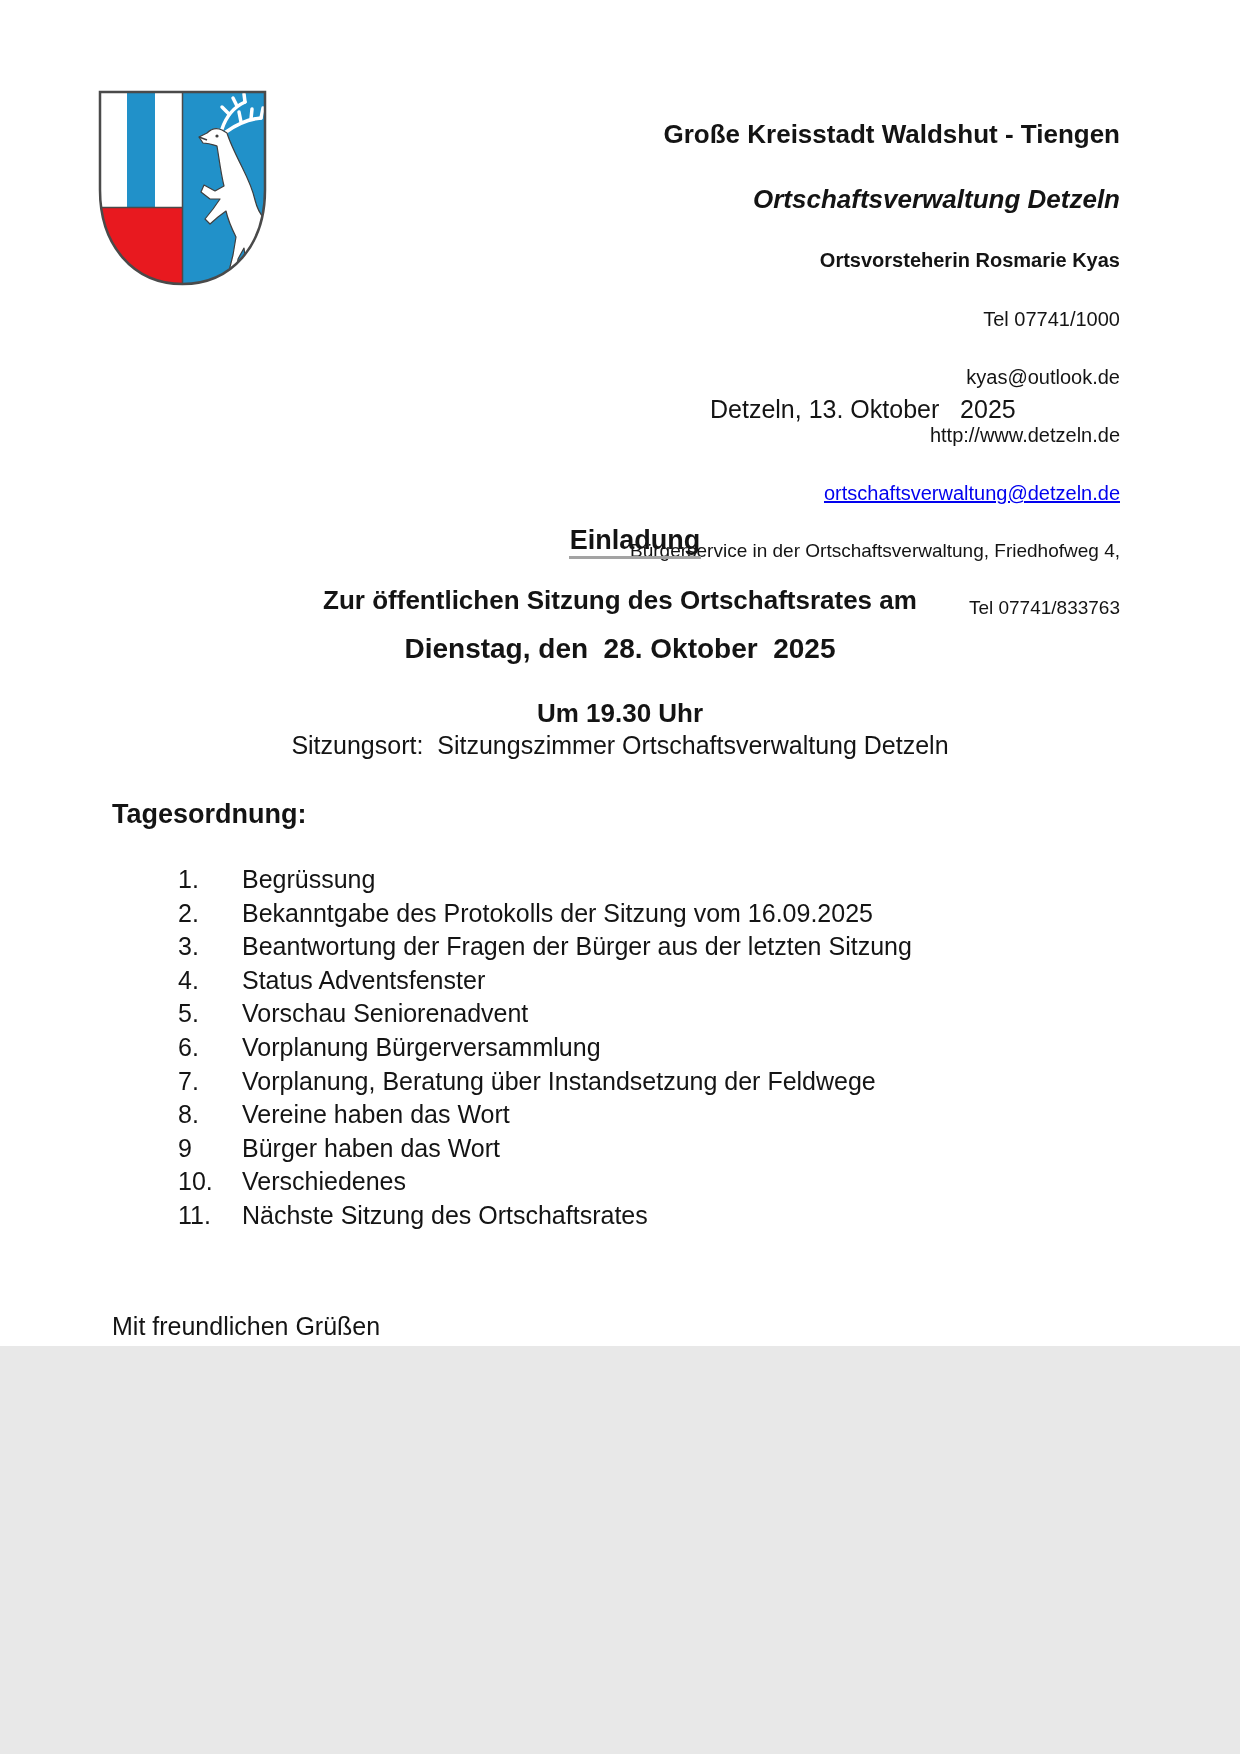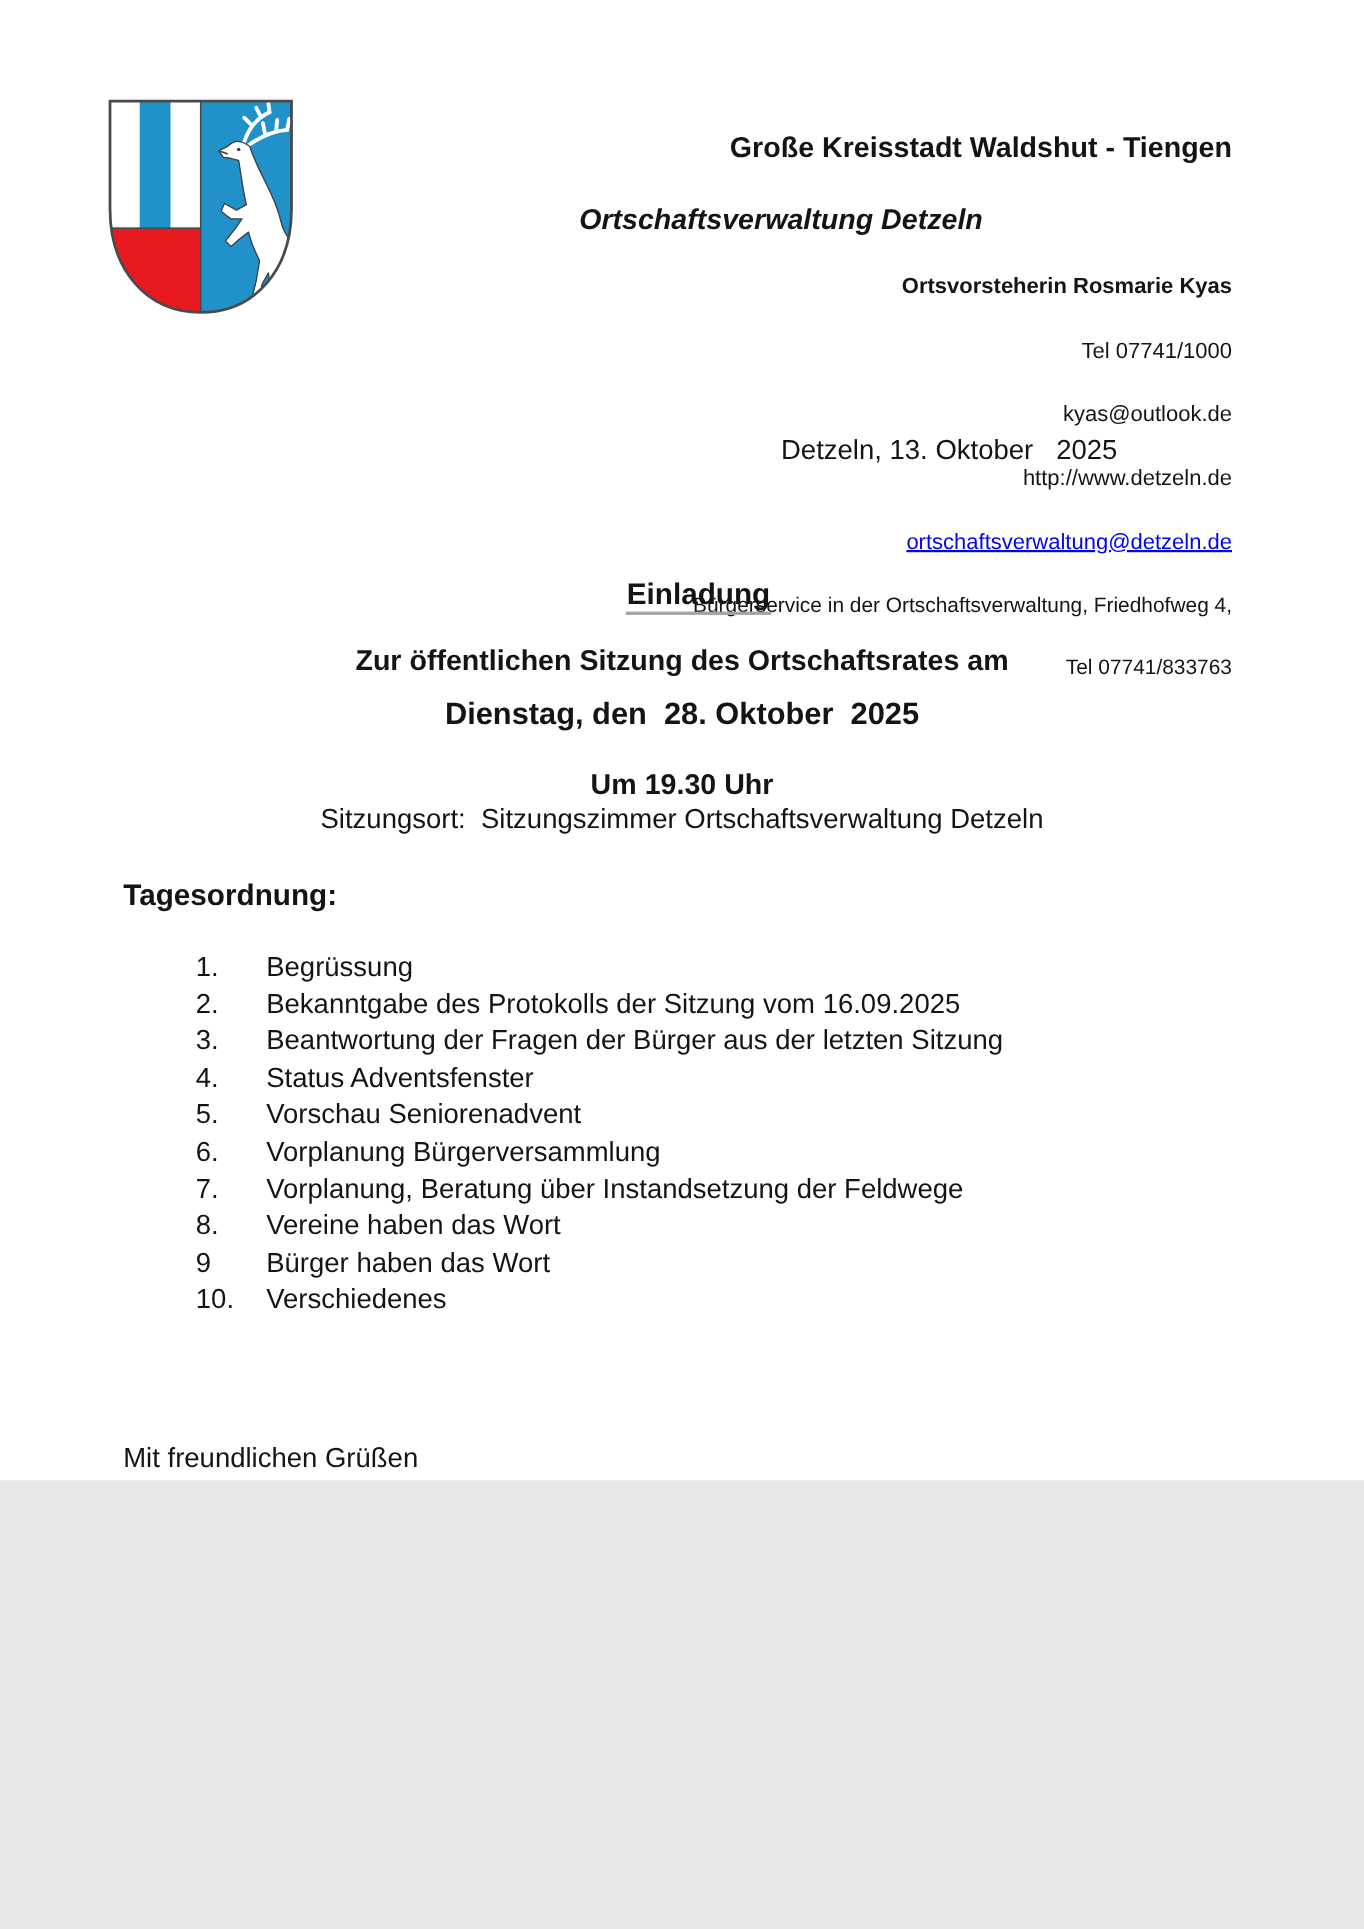--- a/index.html
+++ b/index.html
@@ -12,21 +12,21 @@
     color:#141414;
     overflow:hidden;
   }
   
   .coat{position:absolute;left:95px;top:86px;width:175px;height:204px;}
   .header-block{
     position:absolute;top:83px;right:120px;left:300px;
     text-align:right;white-space:pre;
   }
   .h-line1{font-size:26px;font-weight:bold;line-height:30px;}
-  .h-line2{font-size:26px;font-weight:bold;font-style:italic;line-height:28px;text-align:center;}
+  .h-line2{font-size:26px;font-weight:bold;font-style:italic;line-height:28px;}
   .h-line3{font-size:20px;font-weight:bold;line-height:23px;}
   .h-contact{font-size:20px;line-height:22px;}
   .h-service{font-size:19px;line-height:21px;}
   .email-link{color:#0202ee;text-decoration:underline;cursor:pointer;}
   
   .dateline{position:absolute;left:710px;top:395px;font-size:25px;white-space:pre;}
   .center-line{position:absolute;left:0;width:1240px;text-align:center;white-space:pre;}
   .title-line{top:494px;font-size:27px;font-weight:bold;}
   .title-line .underlined{border-bottom:3px solid #a3a3a3;padding:0 1px 1px 1px;}
   .inv-line1{top:565px;font-size:26px;font-weight:bold;margin-top:20px;}
@@ -144,19 +144,23 @@
       <span class="agenda-txt">Vereine haben das Wort</span>
     </div>
     <div class="agenda-row">
       <span class="agenda-num">9</span>
       <span class="agenda-txt">Bürger haben das Wort</span>
     </div>
     <div class="agenda-row">
       <span class="agenda-num">10.</span>
       <span class="agenda-txt">Verschiedenes</span>
     </div>
+    <div class="agenda-row">
+      <span class="agenda-num">11.</span>
+      <span class="agenda-txt">Nächste Sitzung des Ortschaftsrates</span>
+    </div>
   </div>
 
   <div class="closing-salutation">Mit freundlichen Grüßen</div>
   <div class="closing-name">Rosmarie Kyas</div>
   <div class="closing-role">Ortsvorsteherin</div>
 
 </div>
 
 </body></html>

